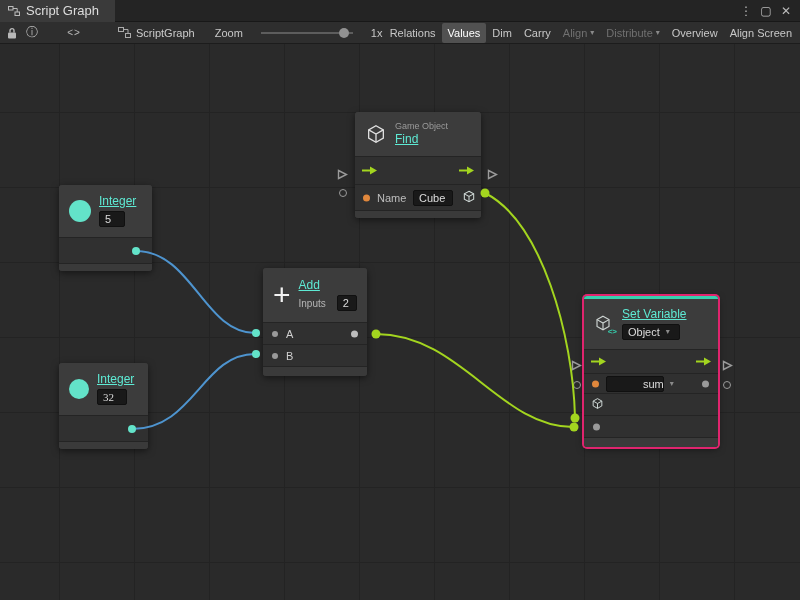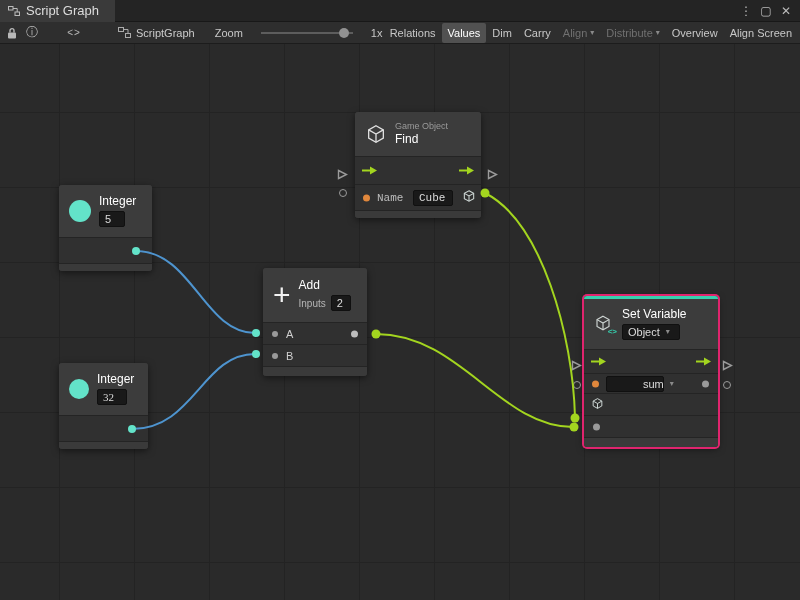--- a/index.html
+++ b/index.html
@@ -49,21 +49,21 @@
   .field { background:#191919; border:1px solid #101010; border-radius:2px; color:#dcdcdc;
            font-size:11px; height:16px; line-height:14px; padding:0 5px; display:inline-block; }
   .dd { display:inline-flex; align-items:center; justify-content:flex-start; }
   .dd .caret-sm { margin-left:6px; }
   .pdot { position:absolute; top:50%; transform:translateY(-50%); border-radius:50%; }
   .dot-gray  { width:6px; height:6px; background:#9a9a9a; }
   .dot-light { width:7px; height:7px; background:#bdbdbd; }
   .dot-orange{ width:7px; height:7px; background:var(--port-orange); }
   .row-label { position:absolute; top:50%; transform:translateY(-50%); color:#cfcfcf; font-size:11px; }
   .overline { font-size:9px; color:#9a9a9a; line-height:9px; }
-  .title12 { font-size:12px; color:#ffffff; line-height:13px; }
+  .title12 { font-size:12px; color:#5eead4; line-height:13px;text-decoration:underline; }
   .circle-icon { border-radius:50%; background:var(--port-teal); }
   .plus-icon { font-size:30px; color:#f2f2f2; line-height:26px; font-weight:400; }
   .flow-arrow { position:absolute; top:50%; transform:translateY(-50%); }
   .code-glyph { position:absolute; right:-3px; bottom:-2px; font-size:8px; font-weight:bold; color:var(--header-teal); }
 
   
   .xport { position:absolute; z-index:2; }
   .xcircle { width:8px; height:8px; border:1.5px solid #9a9a9a; border-radius:50%; background:transparent; }
 
   
@@ -176,21 +176,21 @@
       </div>
       <div class="row" style="height:26px;"></div>
       <div class="foot" style="height:8px;"></div>
     </div>
 
     <div class="node" style="left:263px; top:224px; width:104px;">
       <div class="hdr" style="height:54px;">
         <span class="plus-icon">+</span>
         <span class="hcol">
           <span class="title12">Add</span>
-          <span style="display:flex; align-items:center; gap:5px;">
+          <span style="display:flex; align-items:center; gap:11px;">
             <span style="font-size:10px; color:#b5b5b5;">Inputs</span>
             <span class="field" style="width:20px;">2</span>
           </span>
         </span>
       </div>
       <div class="row" style="height:22px;">
         <span class="pdot dot-gray" style="left:9px;"></span>
         <span class="row-label" style="left:23px;">A</span>
         <span class="pdot dot-light" style="right:9px;"></span>
       </div>
@@ -219,21 +219,21 @@
               <path d="M8 0.5 L15 4.5 L8 8.5 Z" fill="#a3d51f"></path>
             </svg>
         </span>
         <span class="flow-arrow" style="right:7px;">
           <svg width="15" height="9">
               <path d="M0 4.5 H8" stroke="#a3d51f" stroke-width="2"></path>
               <path d="M8 0.5 L15 4.5 L8 8.5 Z" fill="#a3d51f"></path>
             </svg>
         </span>
       </div>
-      <div class="row" style="height:26px;font-family:Liberation Mono, monospace;">
+      <div class="row" style="height:26px;">
         <span class="pdot dot-orange" style="left:8px;"></span>
         <span class="row-label" style="left:22px; color:#bdbdbd;">Name</span>
         <span class="field" style="position:absolute; left:58px; top:50%; transform:translateY(-50%); width:40px;">Cube</span>
         <span style="position:absolute; right:5px; top:50%; transform:translateY(-50%);">
           <svg width="14" height="14" viewBox="0 0 24 24">
             <path d="M12 3 L20 7.5 V16.5 L12 21 L4 16.5 V7.5 Z" fill="none" stroke="#cfd8d6" stroke-width="1.8"></path>
             <path d="M4 7.5 L12 12 L20 7.5 M12 12 V21" fill="none" stroke="#cfd8d6" stroke-width="1.8"></path>
           </svg>
         </span>
       </div>

